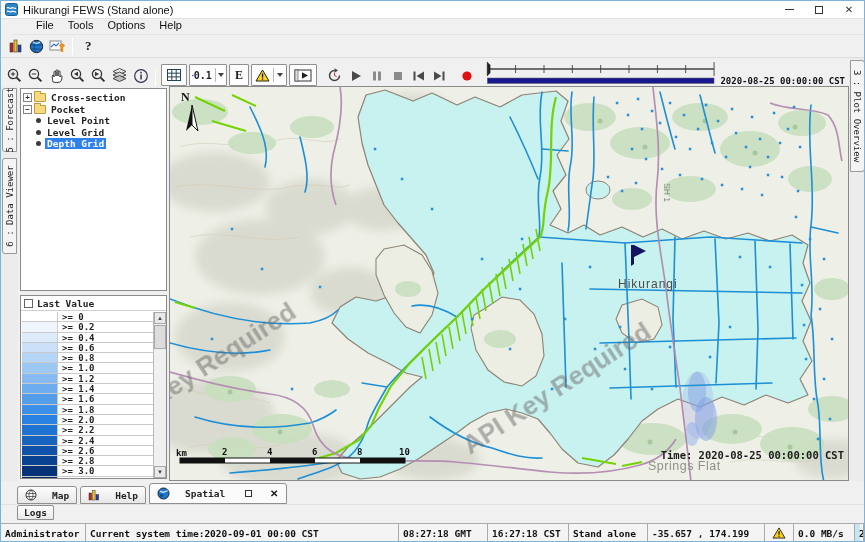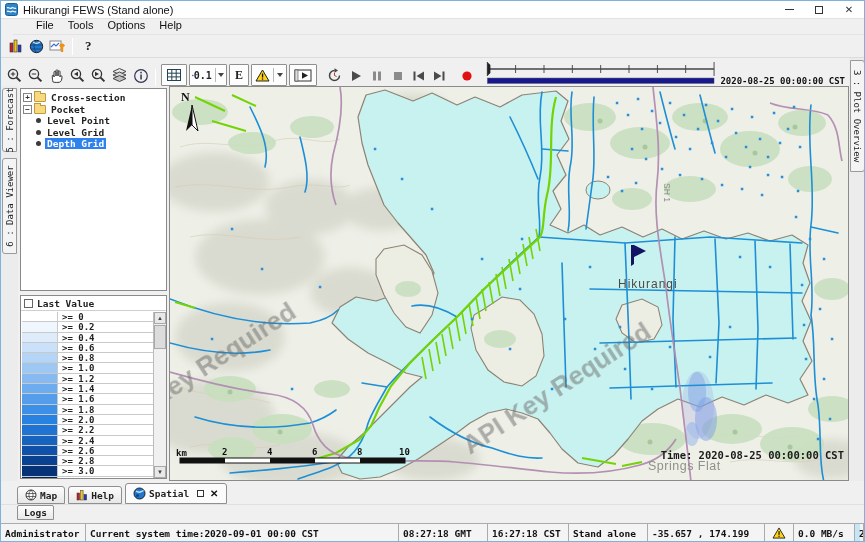--- a/index.html
+++ b/index.html
@@ -62,21 +62,21 @@
   .llb{flex:1;font:600 9px "DejaVu Sans Mono",monospace;color:#222;padding-left:4px;line-height:10px;}
   .vscroll{position:absolute;right:0;top:16px;bottom:0;width:13px;background:#f0f0f0;border-left:1px solid #bbb;}
   .varrow{position:absolute;left:0;width:12px;height:12px;background:#e8e8e8;border:1px solid #a9a9a9;font-size:6px;line-height:10px;text-align:center;color:#444;}
   .vthumb{position:absolute;left:0;top:13px;width:12px;height:24px;background:#dcdcdc;border:1px solid #a9a9a9;}
 
   
   .map-area{position:absolute;left:168px;top:85px;width:680px;height:395px;border:1px solid #8a8a8a;overflow:hidden;background:#eef0e8;}
 
   
   .bottom-tabs{position:absolute;left:0;top:480px;width:100%;height:24px;background:#f0f0f0;display:flex;align-items:flex-end;padding-left:16px;border-bottom:1px solid #e0e0e0;}
-  .btab{display:flex;align-items:center;gap:3px;height:18px;border:1px solid #8f8f8f;border-radius:3px 3px 0 0;background:linear-gradient(#fdfdfd,#e7e7e7);padding:0 7px;margin-right:3px;font:600 9.5px "DejaVu Sans Mono",monospace;color:#222;}
+  .btab{display:flex;align-items:center;gap:15px;height:18px;border:1px solid #8f8f8f;border-radius:3px 3px 0 0;background:linear-gradient(#fdfdfd,#e7e7e7);padding:0 7px;margin-right:3px;font:600 9.5px "DejaVu Sans Mono",monospace;color:#222;}
   .btab.active{height:21px;background:#fbfbfb;font-weight:700;}
   .mini-restore{display:inline-block;width:7px;height:7px;border:1px solid #333;margin-left:5px;}
   .mini-close{font:700 10px "Liberation Sans",sans-serif;color:#111;margin-left:3px;}
   .logs-row{position:absolute;left:0;top:504px;width:100%;height:18px;background:#f0f0f0;display:flex;align-items:flex-start;padding-left:16px;}
   .logs-btn{height:15px;border:1px solid #8f8f8f;border-radius:2px 2px 0 0;background:linear-gradient(#fdfdfd,#e9e9e9);padding:0 6px;font:600 9.5px "DejaVu Sans Mono",monospace;color:#222;display:flex;align-items:center;}
   .statusbar{position:absolute;left:0;top:522px;width:100%;height:20px;background:#f0f0f0;display:flex;}
   .scell{height:100%;border:1px solid #ababab;margin-left:-1px;display:flex;align-items:center;padding:0 4px;font:600 9.5px "DejaVu Sans Mono",monospace;color:#111;white-space:nowrap;overflow:hidden;background:#f4f4f4;}
   .scell.memory{background:linear-gradient(to right,#c6e6f5 0 58%,#f4f4f4 58%);}
 </style>
 </head>

